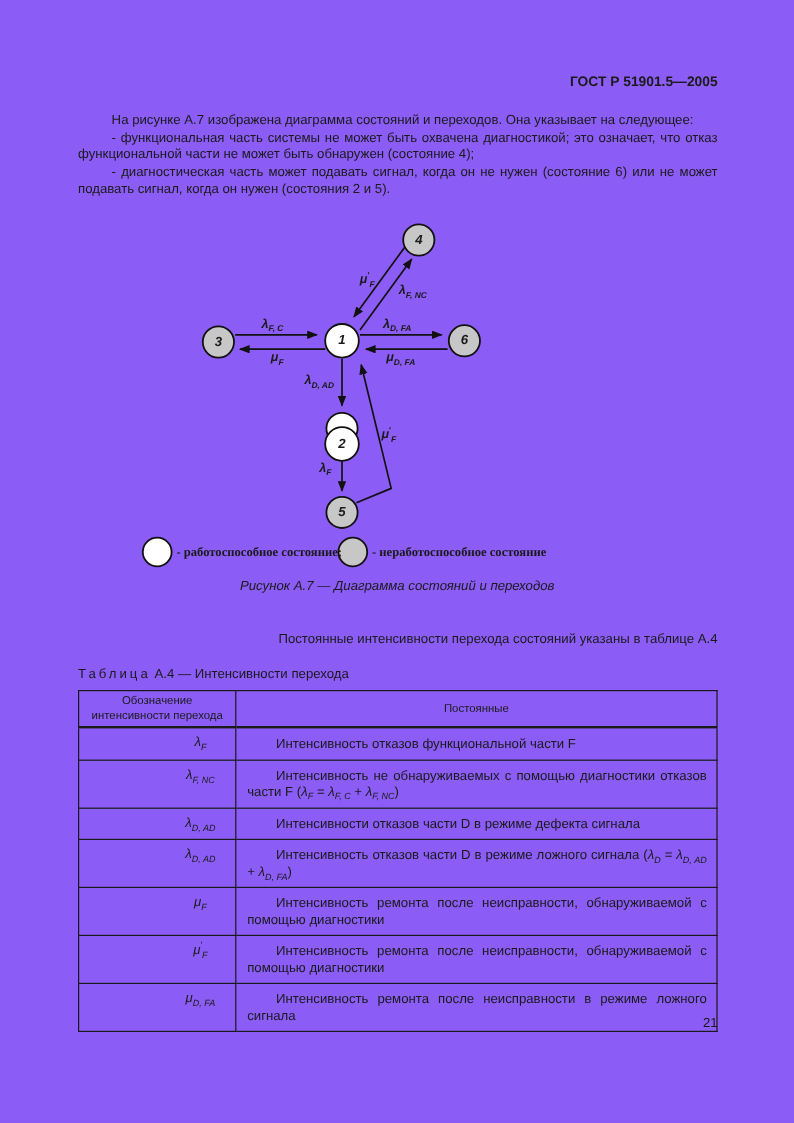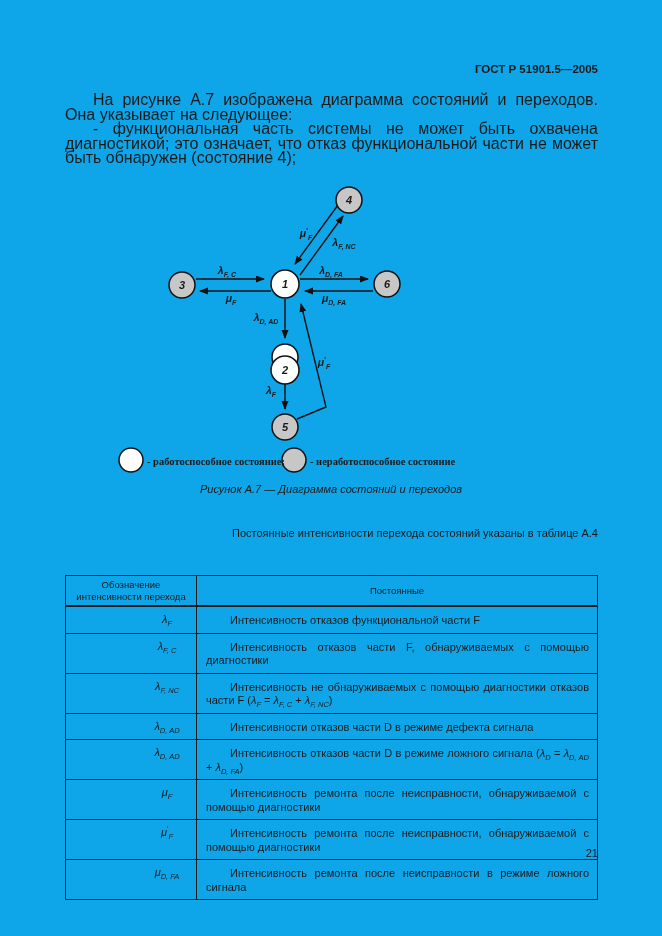--- a/index.html
+++ b/index.html
@@ -1,31 +1,31 @@
 <!DOCTYPE html>
 <html><head>
 <meta charset="utf-8">
 <style>
   html,body { margin:0; padding:0; background:#888; }
   .page {
     position:relative; width:662px; height:936px; margin:0 auto;
-    background:#0ea5e9; font-family:"Liberation Sans", sans-serif;
+    background:#8b5cf6; font-family:"Liberation Sans", sans-serif;
     color:#1a1a1a; overflow:hidden;
   }
   .it { font-style:italic; }
   sub { font-size:7.5px; font-style:italic; line-height:0; }
   sup { font-size:7.5px; line-height:0; }
 
   .doc-header {
     position:absolute; top:63px; right:64px;
     font-weight:bold; font-size:11.5px;
   }
   .intro {
     position:absolute; top:93px; left:65px; width:533px;
-    font-size:16px; line-height:14.6px; text-align:justify;
+    font-size:11px; line-height:14.6px; text-align:justify;
   }
   .intro p { margin:0; text-indent:28px; }
 
   
   .diagram { position:absolute; top:180px; left:0; width:662px; height:300px; }
   .dsvg { position:absolute; top:0; left:0; }
   .dlabel {
     position:absolute; transform:translate(-50%,-50%);
     font-size:10.5px; font-weight:bold; white-space:nowrap;
   }
@@ -71,20 +71,21 @@
 </head>
 <body>
 
 <div class="page">
 
   <div class="doc-header">ГОСТ Р 51901.5—2005</div>
 
   <div class="intro">
     <p>На рисунке А.7 изображена диаграмма состояний и переходов. Она указывает на следующее:</p>
     <p>- функциональная часть системы не может быть охвачена диагностикой; это означает, что отказ функциональной части не может быть обнаружен (состояние 4);</p>
+    <p>- диагностическая часть может подавать сигнал, когда он не нужен (состояние 6) или не может подавать сигнал, когда он нужен (состояния 2 и 5).</p>
   </div>
 
   <div class="diagram">
     <svg class="dsvg" width="662" height="300" viewBox="0 0 662 300">
       <defs>
         <marker id="ah" markerWidth="12" markerHeight="10" refX="8" refY="3.5" orient="auto" markerUnits="userSpaceOnUse">
           <path d="M0,0 L9,3.5 L0,7 Z" fill="#111"></path>
         </marker>
       </defs>
 
@@ -132,43 +133,43 @@
     <span class="dlabel" style="left:324px; top:182px;"><span class="it">μ</span><sup>′</sup><sub>F</sub></span>
 
     <span class="legend-text" style="left:147px; top:281px;">- работоспособное состояние;</span>
     <span class="legend-text" style="left:310px; top:281px;">- неработоспособное состояние</span>
   </div>
 
   <div class="fig-caption">Рисунок А.7 — Диаграмма состояний и переходов</div>
 
   <div class="table-note">Постоянные интенсивности перехода состояний указаны в таблице А.4</div>
 
+  <div class="table-caption">
+    <span class="spaced">Таблица</span>
+    <span>А.4 — Интенсивности перехода</span>
+  </div>
 
   <table class="itable">
     <colgroup>
         <col class="c1">
         <col>
       </colgroup>
     <thead>
       <tr>
         <th>
           <div>Обозначение</div>
           <div>интенсивности перехода</div>
         </th>
         <th>Постоянные</th>
       </tr>
     </thead>
     <tbody>
         <tr>
           <td class="sym"><span class="it">λ</span><sub>F</sub></td>
           <td class="def"><span>Интенсивность отказов функциональной части F</span></td>
-        </tr>
-        <tr>
-          <td class="sym"><span class="it">λ</span><sub>F, C</sub></td>
-          <td class="def"><span>Интенсивность отказов части F, обнаруживаемых с помощью диагностики</span></td>
         </tr>
         <tr>
           <td class="sym"><span class="it">λ</span><sub>F, NC</sub></td>
           <td class="def"><span>Интенсивность не обнаруживаемых с помощью диагностики отказов части F (</span><span class="it">λ</span><sub>F</sub><span> = </span><span class="it">λ</span><sub>F, C</sub><span> + </span><span class="it">λ</span><sub>F, NC</sub><span>)</span></td>
         </tr>
         <tr>
           <td class="sym"><span class="it">λ</span><sub>D, AD</sub></td>
           <td class="def"><span>Интенсивности отказов части D в режиме дефекта сигнала</span></td>
         </tr>
         <tr>

